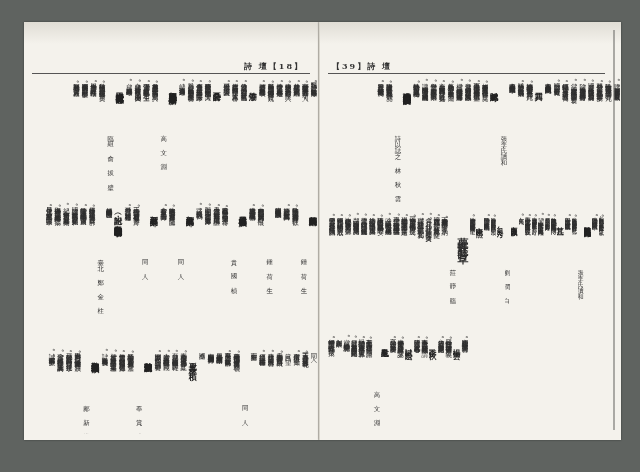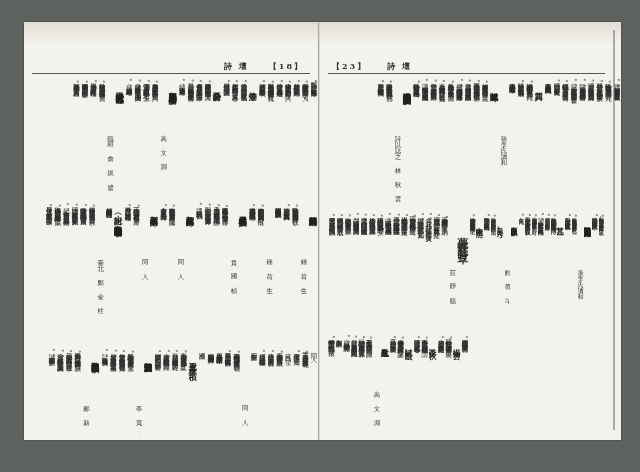--- a/index.html
+++ b/index.html
@@ -3,21 +3,21 @@
 <meta charset="utf-8">
 <style>
   html,body{margin:0;padding:0;}
   body{width:640px;height:472px;background:#5f6360;position:relative;overflow:hidden;font-family:"DejaVu Serif","Liberation Serif",serif;}
   .book{position:absolute;left:24px;top:22px;width:596px;height:418px;}
   .page{position:absolute;top:0;height:418px;background:#f4f2ec;overflow:hidden;box-shadow:0 0 2px rgba(0,0,0,.4);}
   .page.left{left:0;width:294px;border-right:1px solid #c9c6bd;}
   .page.right{left:295px;width:301px;border-left:1px solid #d9d6cd;}
   .page.right::after{content:"";position:absolute;right:6px;top:8px;width:2px;height:400px;background:#6d6d6a;opacity:.55;}
   .stain{position:absolute;left:0;right:0;top:0;height:22px;background:linear-gradient(#e0ddd5,#f4f2ec);}
-  .header{position:absolute;top:37px;height:14px;display:flex;align-items:center;gap:20px;font-size:8px;color:#333;font-weight:bold;letter-spacing:2px;}
+  .header{position:absolute;top:37px;height:14px;display:flex;align-items:center;font-size:8px;color:#333;font-weight:bold;letter-spacing:2px;}
   .page.left .header{right:14px;}
   .page.right .header{left:12px;}
   .rule{position:absolute;top:51px;height:1px;background:#555;}
   .page.left .rule{left:8px;right:8px;}
   .page.right .rule{left:8px;right:16px;}
   .col{writing-mode:vertical-rl;font-size:6.4px;line-height:8.6px;color:#2d2d2d;height:100%;overflow:hidden;white-space:nowrap;letter-spacing:.3px;}
   .col.title{font-weight:bold;font-size:8px;line-height:10px;padding-top:8px;color:#222;}
   .col.author{padding-top:52px;letter-spacing:6px;}
   .col.ttl-big{font-size:11px;line-height:13px;font-weight:bold;padding-top:16px;letter-spacing:4px;}
   .hsplit{position:absolute;left:0;right:0;display:flex;flex-direction:row-reverse;overflow:hidden;}
@@ -129,21 +129,21 @@
         <div class="col ">六甲山腳時日月°酒醉愛遊逐漏商°酒狀</div>
         <div class="col ">三杯郵米聲°詩為百首呵賢門°見行鏡李</div>
         <div class="col ">致金岑°恃日為照在斷錦°生計杏嵐高調</div>
         <div class="col ">誠°鐵積何事不安歡°</div>
       </div>
   </div>
 
   <div class="page right">
     <div class="stain"></div>
     <div class="header">
-      <span>【23】</span>
+      <span>【39】</span>
       <span>詩 壇</span>
     </div>
     <div class="rule"></div>
 
     <div class="hsplit" style="top:56px;height:130px;" id="right-upper">
         <div class="col ">聰°賢顧新鐵鐵水雪°圓幾對攻藏吸氣°</div>
         <div class="col ">造陰血性寬衝詞°一旦風雲修然詞°彈丸</div>
         <div class="col ">共稱金貝髮°男兒本在攻烏鶴°國家安華</div>
         <div class="col ">國所慕°鳳佛忠聲音賦°烽道乃前胡賀</div>
         <div class="col ">陰°世國長共機發慮°國各緬轉行看露°</div>

